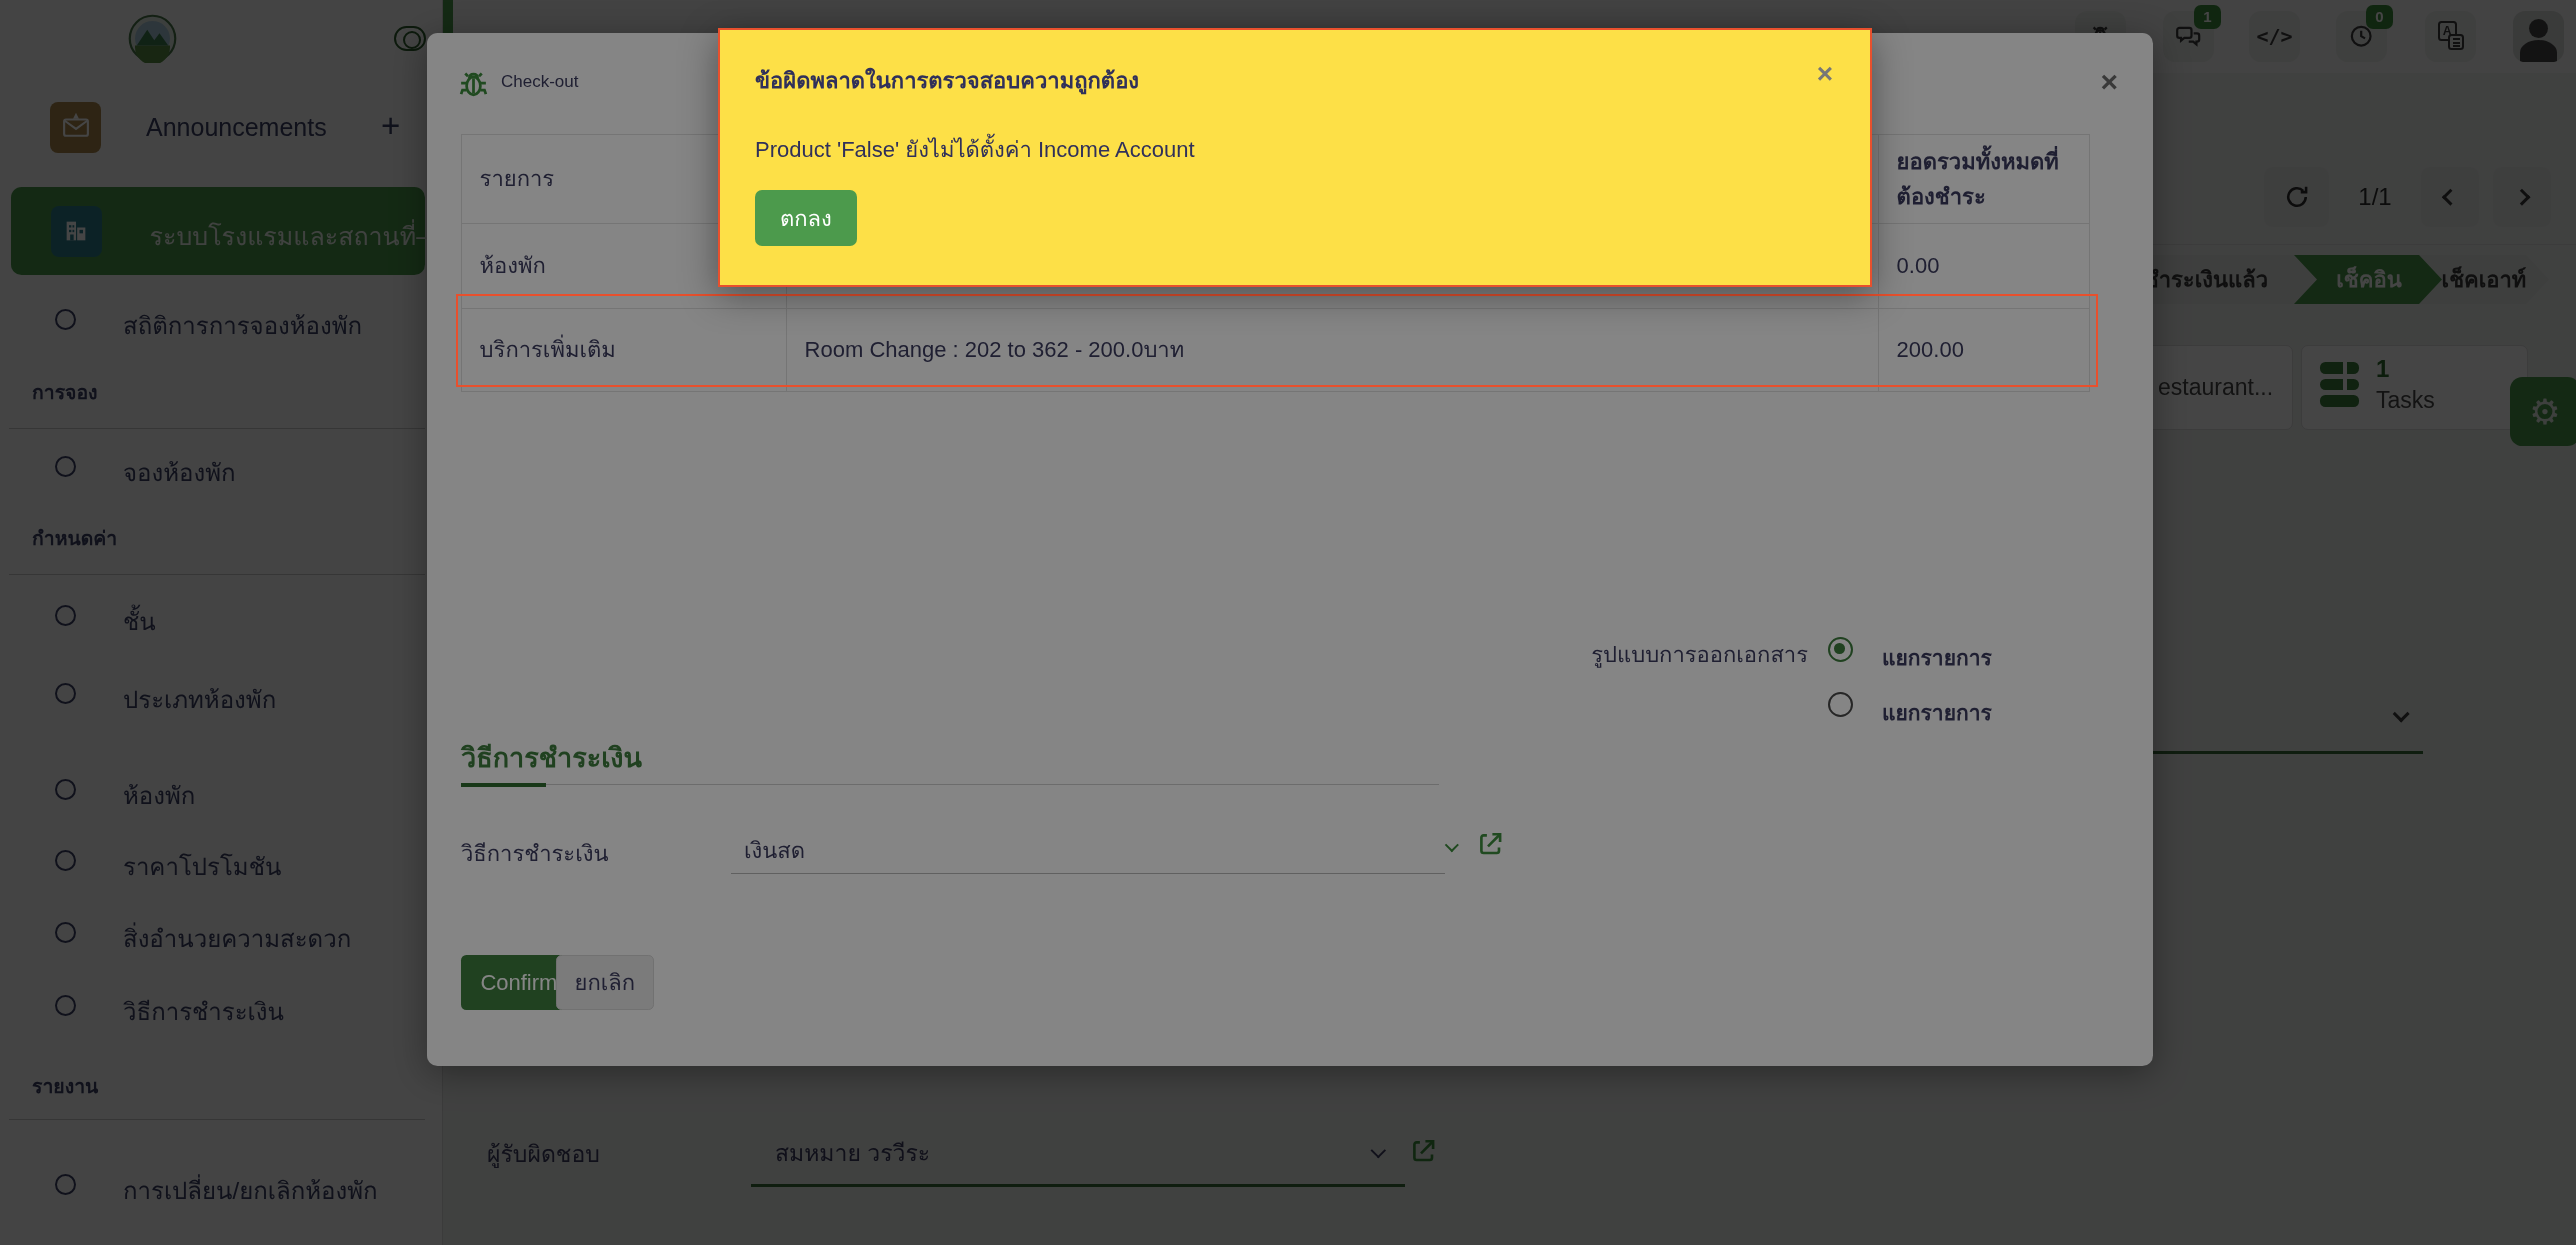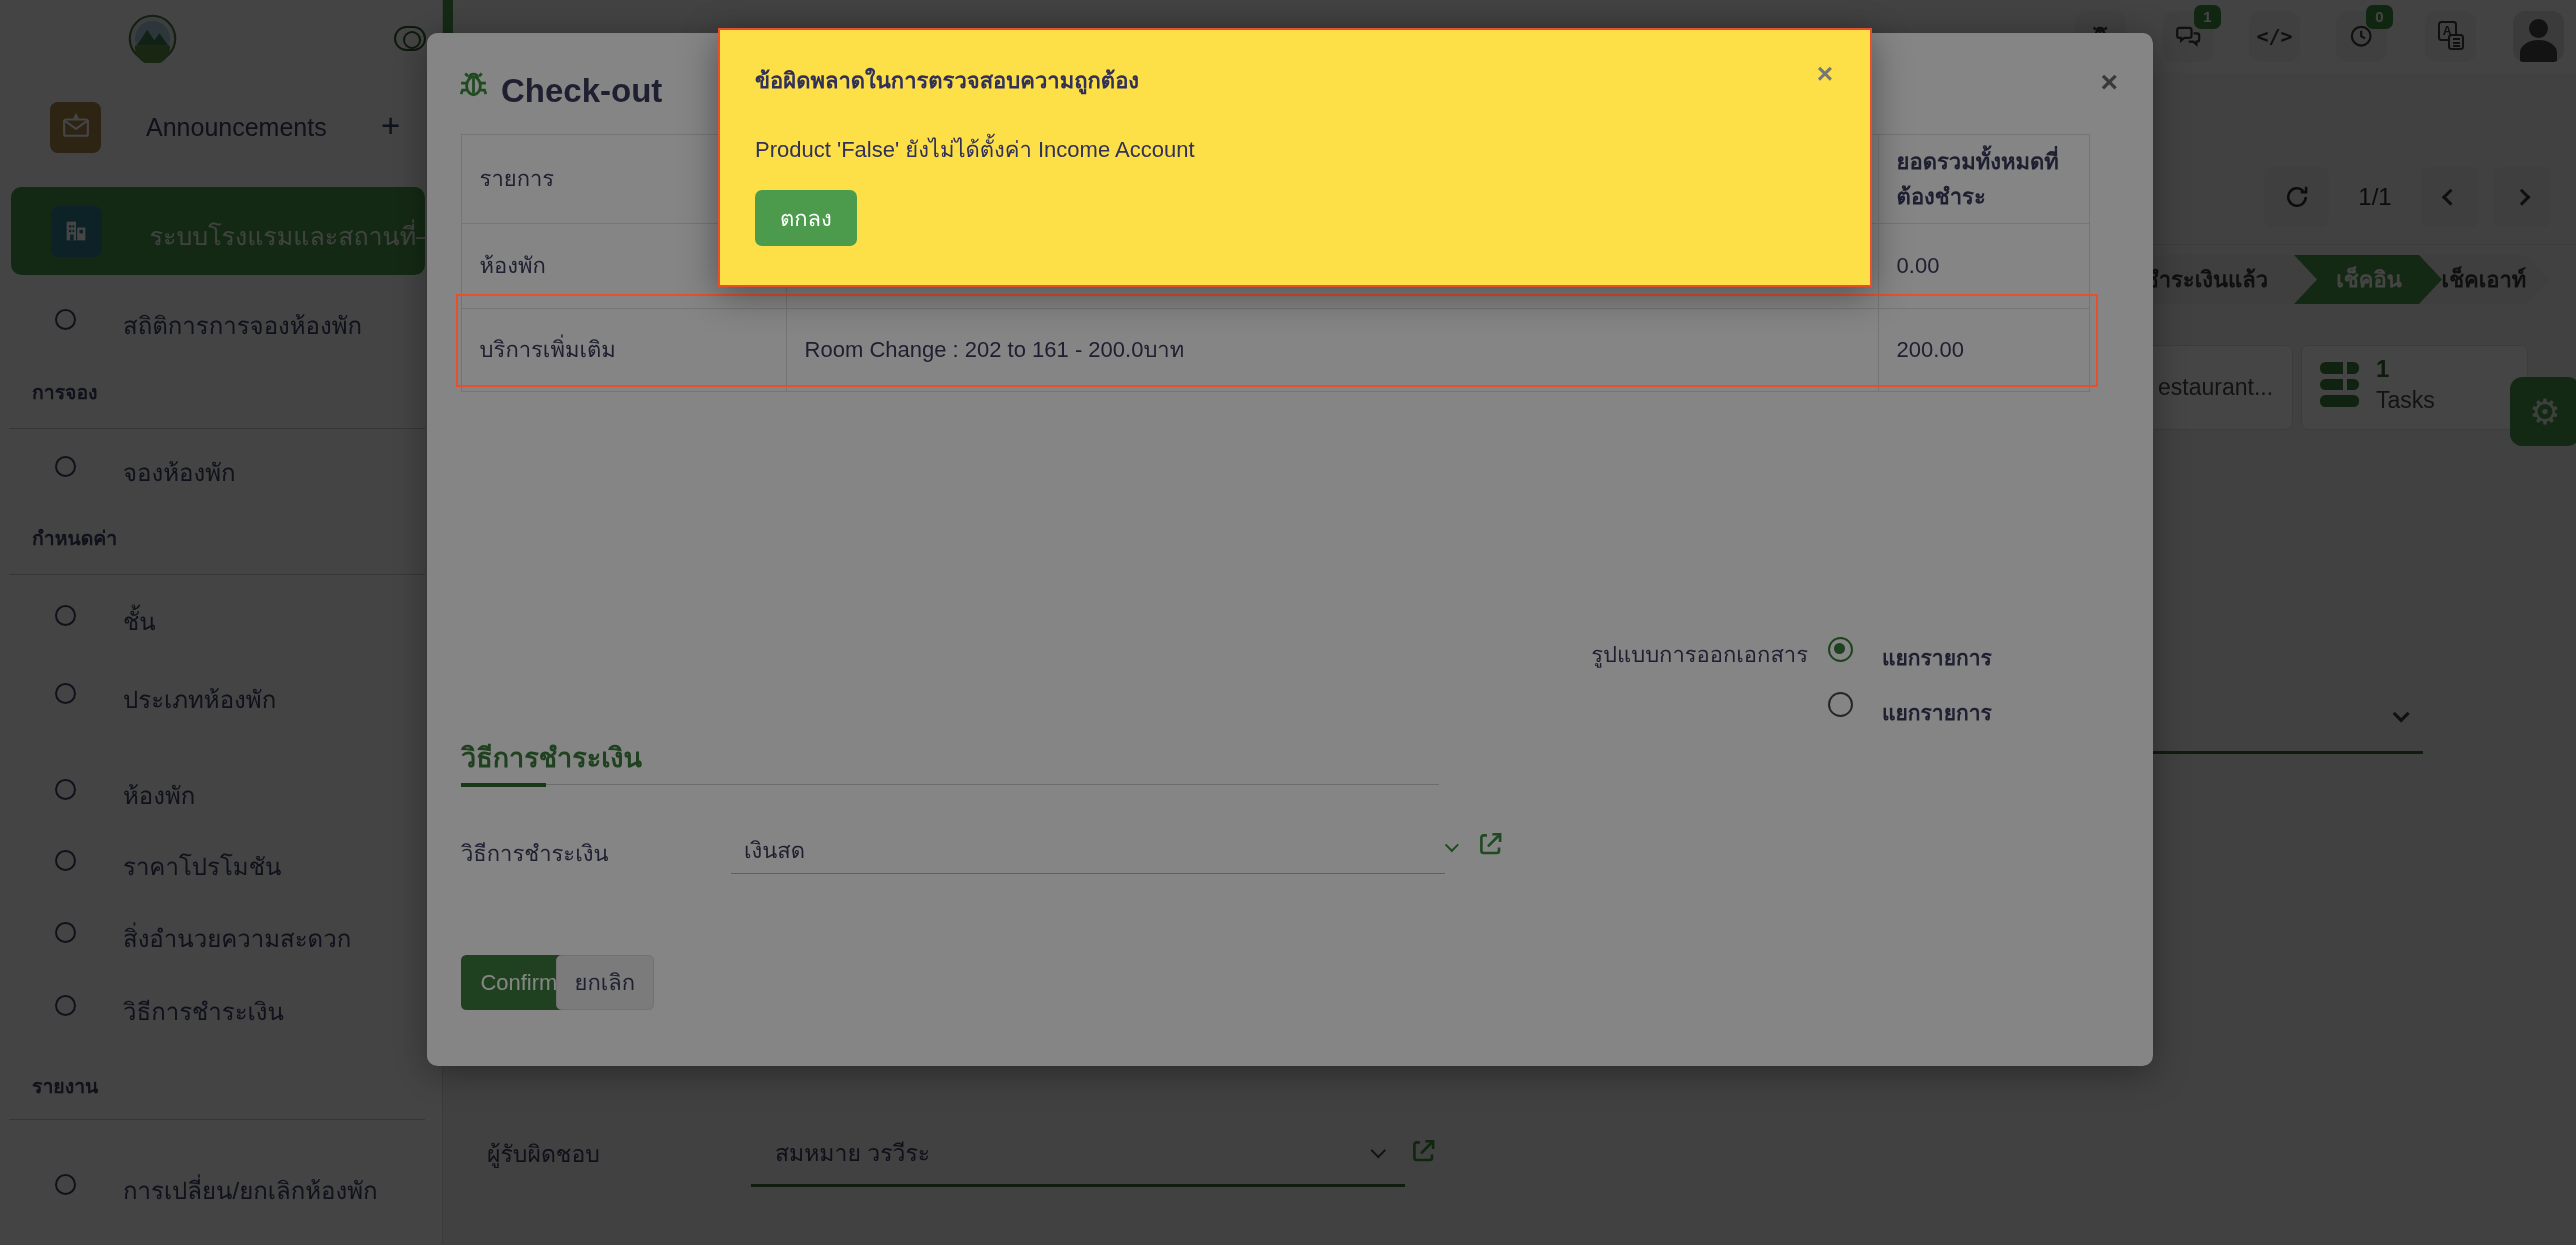--- a/index.html
+++ b/index.html
@@ -70,21 +70,21 @@
   .bgtext{font-size:23px;color:var(--navy);white-space:nowrap;z-index:1;}
 
   
   .overlay{left:0;top:0;width:2576px;height:1246px;background:rgba(0,0,0,0.48);}
   .o1{z-index:10;}
   .o2{z-index:30;}
 
   
   .modal{left:427px;top:33px;width:1726px;height:1033px;background:#fff;border-radius:10.6px;z-index:20;
          box-shadow:0 7px 35px rgba(0,0,0,.35);}
-  .m-title{position:absolute;left:74px;top:39px;font-size:33px;font-weight:700;color:var(--navy);}
+  .m-title{position:absolute;left:74px;top:39px;font-size:17px;font-weight:400;color:var(--navy);}
   .m-close{position:absolute;right:35px;top:32px;font-size:30px;font-weight:700;color:#6e6e6e;}
   .m-table{position:absolute;left:34px;top:101px;width:1628px;border-collapse:collapse;table-layout:fixed;}
   .m-table th,.m-table td{border:0.9px solid var(--line);font-size:22px;color:var(--navy);text-align:left;
                           padding:8.8px 17.6px;vertical-align:middle;font-weight:400;}
   .m-table th{height:84px;font-weight:500;}
   .m-table th.tot{font-weight:700;}
   .m-table tr.r1 td{height:85px;}
   .m-table tr.r2 td{height:83px;margin-top:9px;}
   .sumtable{position:absolute;left:1155px;top:374px;width:507px;border-collapse:collapse;table-layout:fixed;}
   .sumtable td{border:0.9px solid var(--line);font-size:22px;color:var(--navy);height:87px;vertical-align:middle;padding:0 0 0 21px;}
@@ -322,21 +322,21 @@
         <th></th>
         <th class="tot">ยอดรวมทั้งหมดที่ต้องชำระ</th>
       </tr>
       <tr class="r1">
         <td>ห้องพัก</td>
         <td></td>
         <td>0.00</td>
       </tr>
       <tr class="r2">
         <td>บริการเพิ่มเติม</td>
-        <td>Room Change : 202 to 161 - 200.0บาท</td>
+        <td>Room Change : 202 to 362 - 200.0บาท</td>
         <td>200.00</td>
       </tr>
     </tbody>
       </table>
 
 
     <div class="radiolabel">รูปแบบการออกเอกสาร</div>
     <span class="radio sel" style="left:1401px;top:604px"></span>
     <span class="radiotext" style="top:608px">แยกรายการ</span>
     <span class="radio unsel" style="left:1401px;top:659px"></span>

